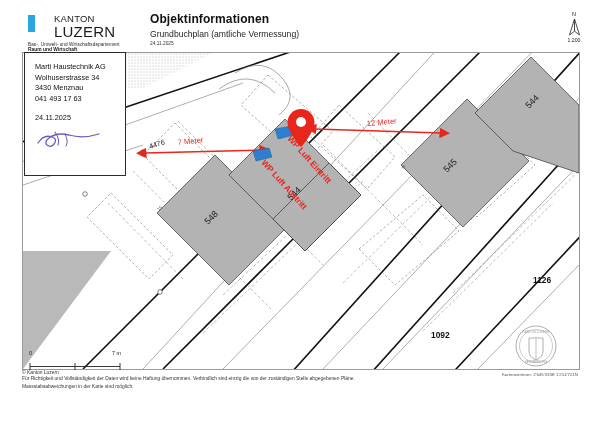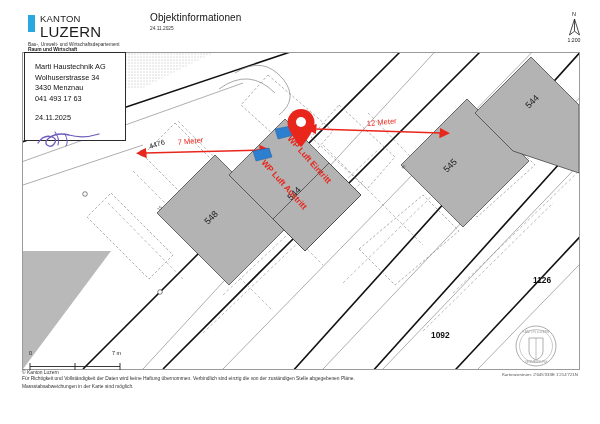--- a/index.html
+++ b/index.html
@@ -23,21 +23,21 @@
     width: 600px; height: 52px;
   }
   #logo-block {
     position: absolute;
     left: 28px; top: 14px;
     width: 120px;
   }
   #logo-row {
     display: flex;
     align-items: flex-start;
-    gap: 5px;
+    gap: 19px;
   }
   #logo-mark {
     width: 7px;
     height: 17px;
     background: #29a7df;
     margin-top: 1px;
     flex: none;
   }
   #logo-words {
     line-height: 1.02;
@@ -64,22 +64,22 @@
     font-weight: bold;
     color: #1b1b1b;
     margin-top: .5px;
   }
 
   #title-block {
     position: absolute;
     left: 150px; top: 12px;
   }
   #doc-title {
-    font-size: 10px;
-    font-weight: normal;
+    font-size: 12px;
+    font-weight: bold;
     color: #111;
     letter-spacing: .1px;
   }
   #doc-subtitle {
     font-size: 8.6px;
     color: #1f1f1f;
     margin-top: 2.5px;
   }
   #doc-date {
     font-size: 4.8px;
@@ -114,21 +114,21 @@
     overflow: hidden;
     background: #ffffff;
   }
   #map-svg { display: block; }
 
   
   #address-card {
     position: absolute;
     left: 24px; top: 52px;
     width: 102px;
-    height: 89px;
+    height: 124px;
     background: #ffffff;
     border: 1px solid #2a2a2a;
     box-sizing: border-box;
     padding: 9px 0 0 10px;
     z-index: 40;
   }
   .addr-line {
     font-size: 7.3px;
     line-height: 1.45;
     color: #111;
@@ -192,20 +192,21 @@
         <div class="logo-kanton">KANTON</div>
         <div class="logo-luzern">LUZERN</div>
       </div>
     </div>
     <div class="dept-line">Bau-, Umwelt- und Wirtschaftsdepartement</div>
     <div class="dept-line2">Raum und Wirtschaft</div>
   </div>
 
   <div id="title-block">
     <div id="doc-title">Objektinformationen</div>
+    <div id="doc-subtitle">Grundbuchplan (amtliche Vermessung)</div>
     <div id="doc-date">24.11.2025</div>
   </div>
 
   <div id="north-block">
     <div id="north-letter">N</div>
     <svg id="north-arrow" width="13" height="17" viewBox="0 0 13 17">
       <path d="M6.5 0 L11.5 16 L6.5 12.2 L1.5 16 Z" fill="none" stroke="#222" stroke-width="0.8"></path>
       <path d="M6.5 0 L6.5 12.2" stroke="#222" stroke-width="0.8"></path>
     </svg>
     <div id="map-scale-label">1:200</div>

